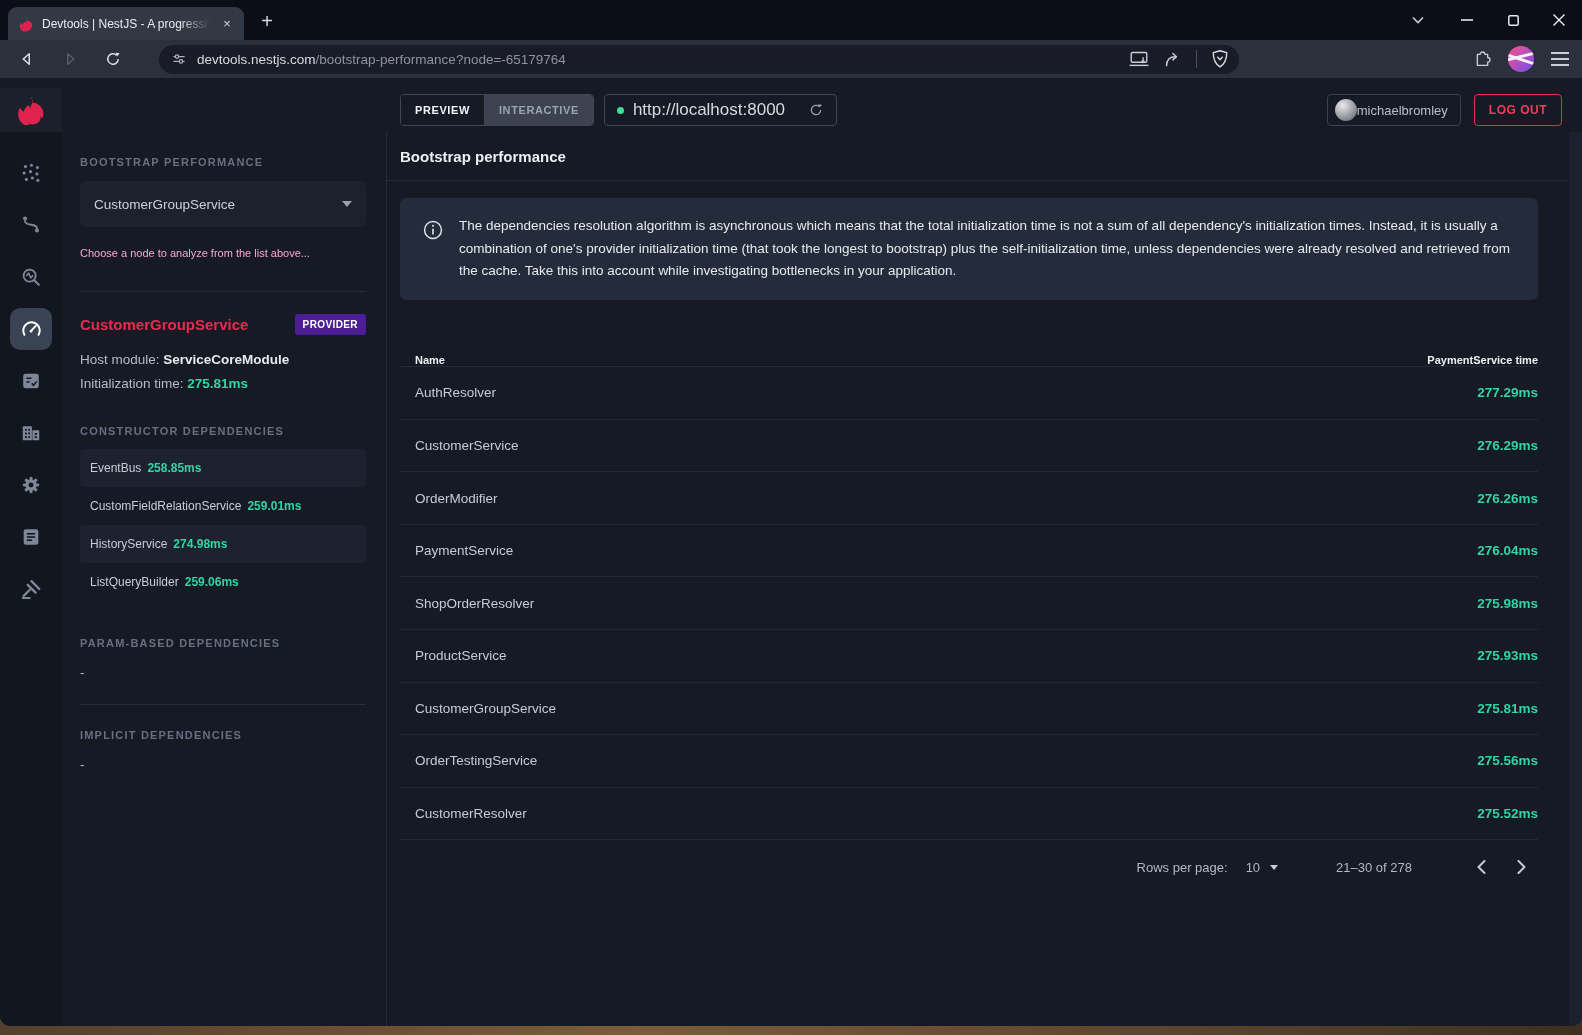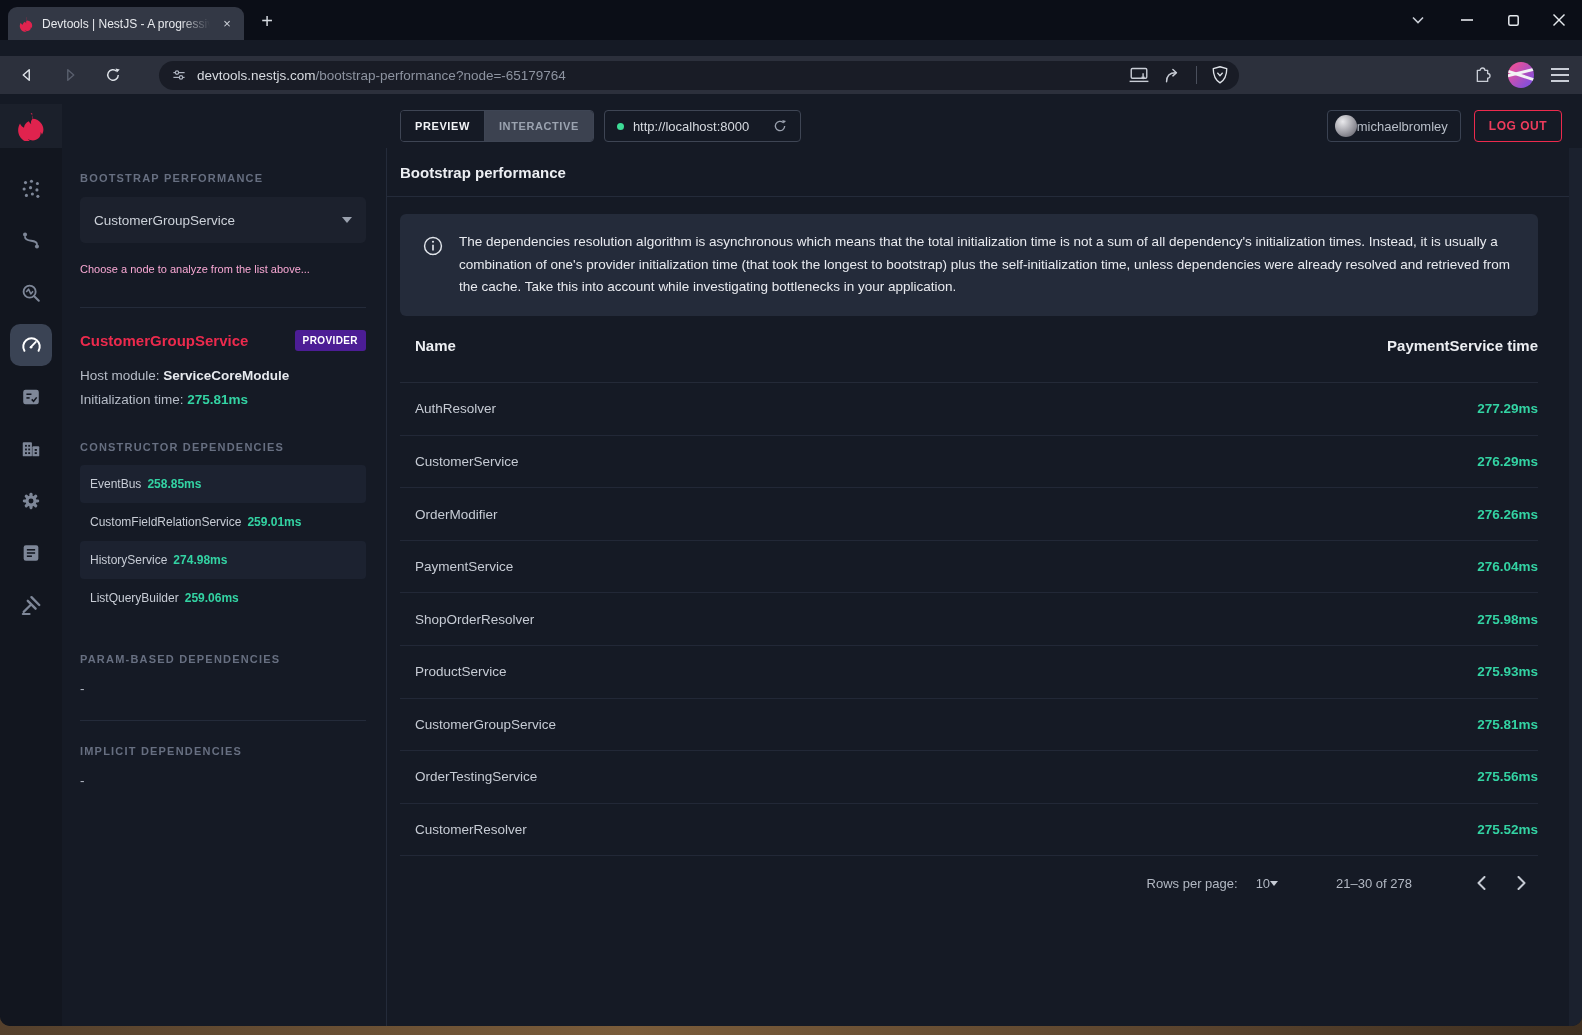--- a/index.html
+++ b/index.html
@@ -22,21 +22,21 @@
     padding:0 8px 0 10px; color:#e8eaee;
   }
   .tab-title { font-size:12px; white-space:nowrap; overflow:hidden; max-width:168px;
     -webkit-mask-image:linear-gradient(90deg,#000 82%,transparent); mask-image:linear-gradient(90deg,#000 82%,transparent); }
   .tab-close { width:18px; height:18px; border-radius:50%; display:flex; align-items:center; justify-content:center; color:#cfd3da; font-size:13px; flex:none; }
   .newtab-btn { width:30px; height:30px; margin:0 0 4px 8px; display:flex; align-items:center; justify-content:center; color:#d6dae0; font-size:20px; border-radius:6px; }
   .win-controls { position:absolute; right:0; top:0; height:40px; display:flex; align-items:center; }
   .win-btn { width:46px; height:40px; display:flex; align-items:center; justify-content:center; color:#e6e9ee; }
   .tabsearch { width:40px; margin-right:6px; }
   
-  .toolbar { height:38px; background:#2c303c; display:flex; align-items:center; flex:none; padding:0 12px; gap:13px;margin-top:16px; }
+  .toolbar { height:38px; background:#2c303c; display:flex; align-items:center; flex:none; padding:0 12px; gap:13px; }
   .nav-btn { width:30px; height:30px; display:flex; align-items:center; justify-content:center; border-radius:6px; }
   .urlbar {
     margin-left:18px; height:29px; width:1080px; background:#191c26; border-radius:15px;
     display:flex; align-items:center; padding:0 10px 0 12px; gap:10px;
   }
   .url-text { font-size:13.5px; color:#d8dbe1; white-space:nowrap; overflow:hidden; flex:1; }
   .url-text .path { color:#8d93a0; }
   .urlbar-icons { display:flex; align-items:center; gap:14px; }
   .toolbar-right { margin-left:auto; display:flex; align-items:center; gap:16px; }
   .avatar-browser { width:26px; height:26px; border-radius:50%; background:linear-gradient(135deg,#e3509e 20%,#8a4fd8 80%); position:relative; overflow:hidden; flex:none; }
@@ -53,21 +53,21 @@
   .rail-item.active { background:#3a4354; color:#ffffff; }
   .right-part { flex:1; display:flex; flex-direction:column; min-width:0; }
   
   .appbar { height:44px; flex:none; display:flex; align-items:center; background:#151a25; }
   .mode-toggle { margin-left:338px; display:flex; border:1px solid #3e4554; border-radius:4px; overflow:hidden; height:32px; }
   .mode-seg { display:flex; align-items:center; padding:0 14px; font-size:11px; font-weight:bold; letter-spacing:.6px; }
   .mode-seg.preview { background:#151a25; color:#f2f4f7; border-right:1px solid #3e4554; }
   .mode-seg.interactive { background:#3c4250; color:#9ba3b0; }
   .app-url-chip { margin-left:10px; height:32px; border:1px solid #3e4554; border-radius:4px; display:flex; align-items:center; gap:9px; padding:0 12px; }
   .green-dot { width:7px; height:7px; border-radius:50%; background:#3ddc97; }
-  .app-url-text { font-size:13px; color:#d6dae0; }
+  .app-url-text { font-size:17px; color:#d6dae0; }
   .appbar-right { margin-left:auto; display:flex; align-items:center; gap:13px; padding-right:20px; }
   .user-chip { height:32px; border:1px solid #3a4252; border-radius:4px; display:flex; align-items:center; gap:0; padding:0 12px 0 7px; }
   .user-avatar { width:22px; height:22px; border-radius:50%; background:radial-gradient(circle at 35% 30%,#e9e9ec,#9a9aa2 55%,#55555e); }
   .user-name { font-size:13px; color:#b9bfc9; }
   .logout-btn { height:32px; border:1px solid #ec2a4d; border-radius:4px; color:#ee3c5c; font-size:12px; font-weight:bold; letter-spacing:.5px; display:flex; align-items:center; padding:0 14px; background:transparent; }
   
   .content { flex:1; display:flex; min-height:0; }
   .panel { width:325px; flex:none; border-right:1px solid #242b3a; padding:24px 20px 0 18px; overflow:hidden; }
   .side-heading { font-size:11px; font-weight:bold; color:#676f81; letter-spacing:1.2px; }
   .node-select { margin-top:13px; height:46px; background:#1c212d; border-radius:5px; display:flex; align-items:center; justify-content:space-between; padding:0 14px; }
@@ -91,29 +91,29 @@
   .dash-val { margin-top:16px; font-size:13.5px; color:#b6bcc7; }
   .main { flex:1; min-width:0; padding:0 44px 0 13px; position:relative; }
   .scroll-strip { position:absolute; top:0; right:0; width:13px; bottom:0; background:#1b212e; }
   .main-title { padding-top:16px; font-size:15px; font-weight:bold; color:#eceef2; }
   .title-div { height:1px; background:#242b3a; margin:15px -44px 0 -13px; }
   .infobox { margin-top:17px; background:#242b3a; border-radius:6px; padding:17px 22px; display:flex; gap:15px; align-items:flex-start; }
   .infobox-text { font-size:13.5px; color:#e8eaef; line-height:1.68; }
   .info-icon { flex:none; margin-top:4px; color:#dfe3e9; }
   
   .perf-table { margin-top:21px; }
-  .t-header { display:flex; align-items:flex-start; height:46px; border-bottom:1px solid #242a38; font-size:15px; font-weight:bold; color:#eceef2; }
+  .t-header { display:flex; align-items:flex-end; height:46px; border-bottom:1px solid #242a38; font-size:11px; font-weight:bold; color:#eceef2; }
   .t-row { display:flex; align-items:center; height:52.6px; border-bottom:1px solid #222837; font-size:13.5px; }
   .c-name { flex:1; padding-left:15px; color:#c6cbd4; }
   .t-header .c-name { color:#eceef2; }
   .c-time { width:200px; text-align:right; color:#33d3a3; font-weight:bold; }
   .t-header .c-time { color:#eceef2; }
   .t-footer { height:54px; display:flex; align-items:center; justify-content:flex-end; gap:0; font-size:13px; color:#b2b8c3; }
   .rpp-label { margin-right:18px; }
-  .rpp-value { display:flex; align-items:center; gap:0; margin-right:58px; }
+  .rpp-value { display:flex; align-items:center; gap:10px; margin-right:58px; }
   .rpp-value .caret-down { border-top-color:#c6cbd4; border-left-width:4.5px; border-right-width:4.5px; border-top-width:5.5px; }
   .range-label { margin-right:52px; }
   .pager-btn { width:34px; height:34px; display:flex; align-items:center; justify-content:center; color:#c6cbd4; }
   .pager-btn + .pager-btn { margin-left:6px; }
   svg { display:block; }
 </style>
 </head>
 <body>
 
 <div class="window">

